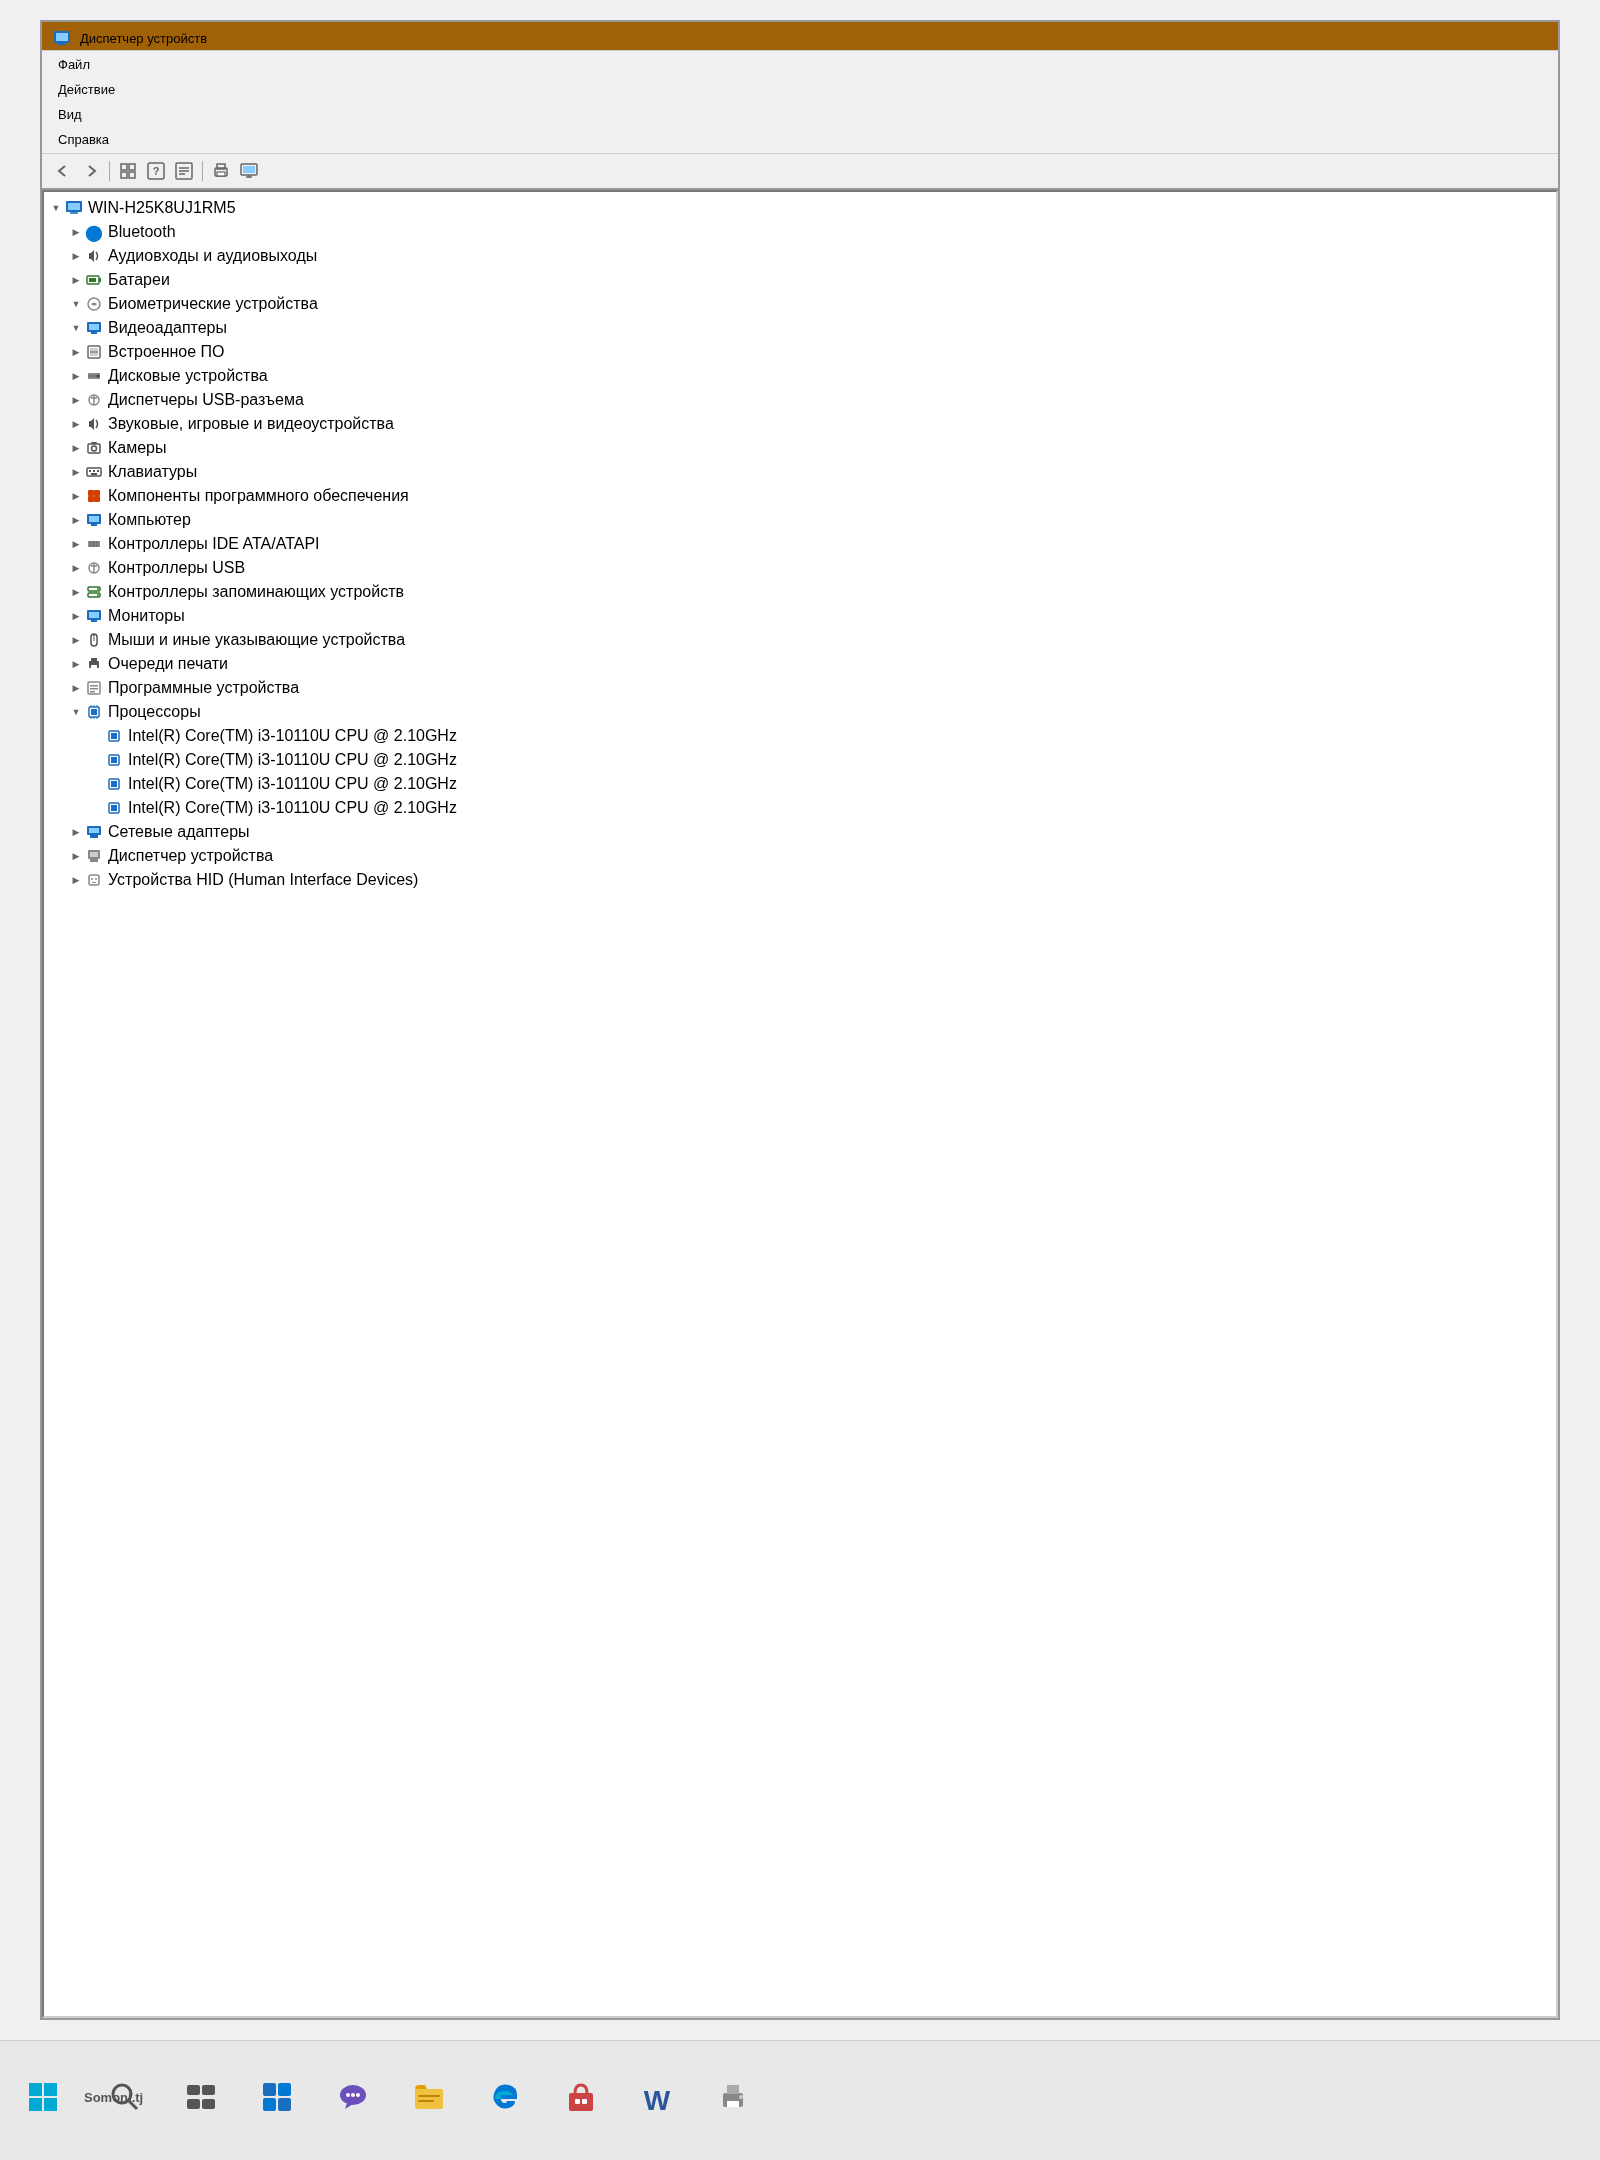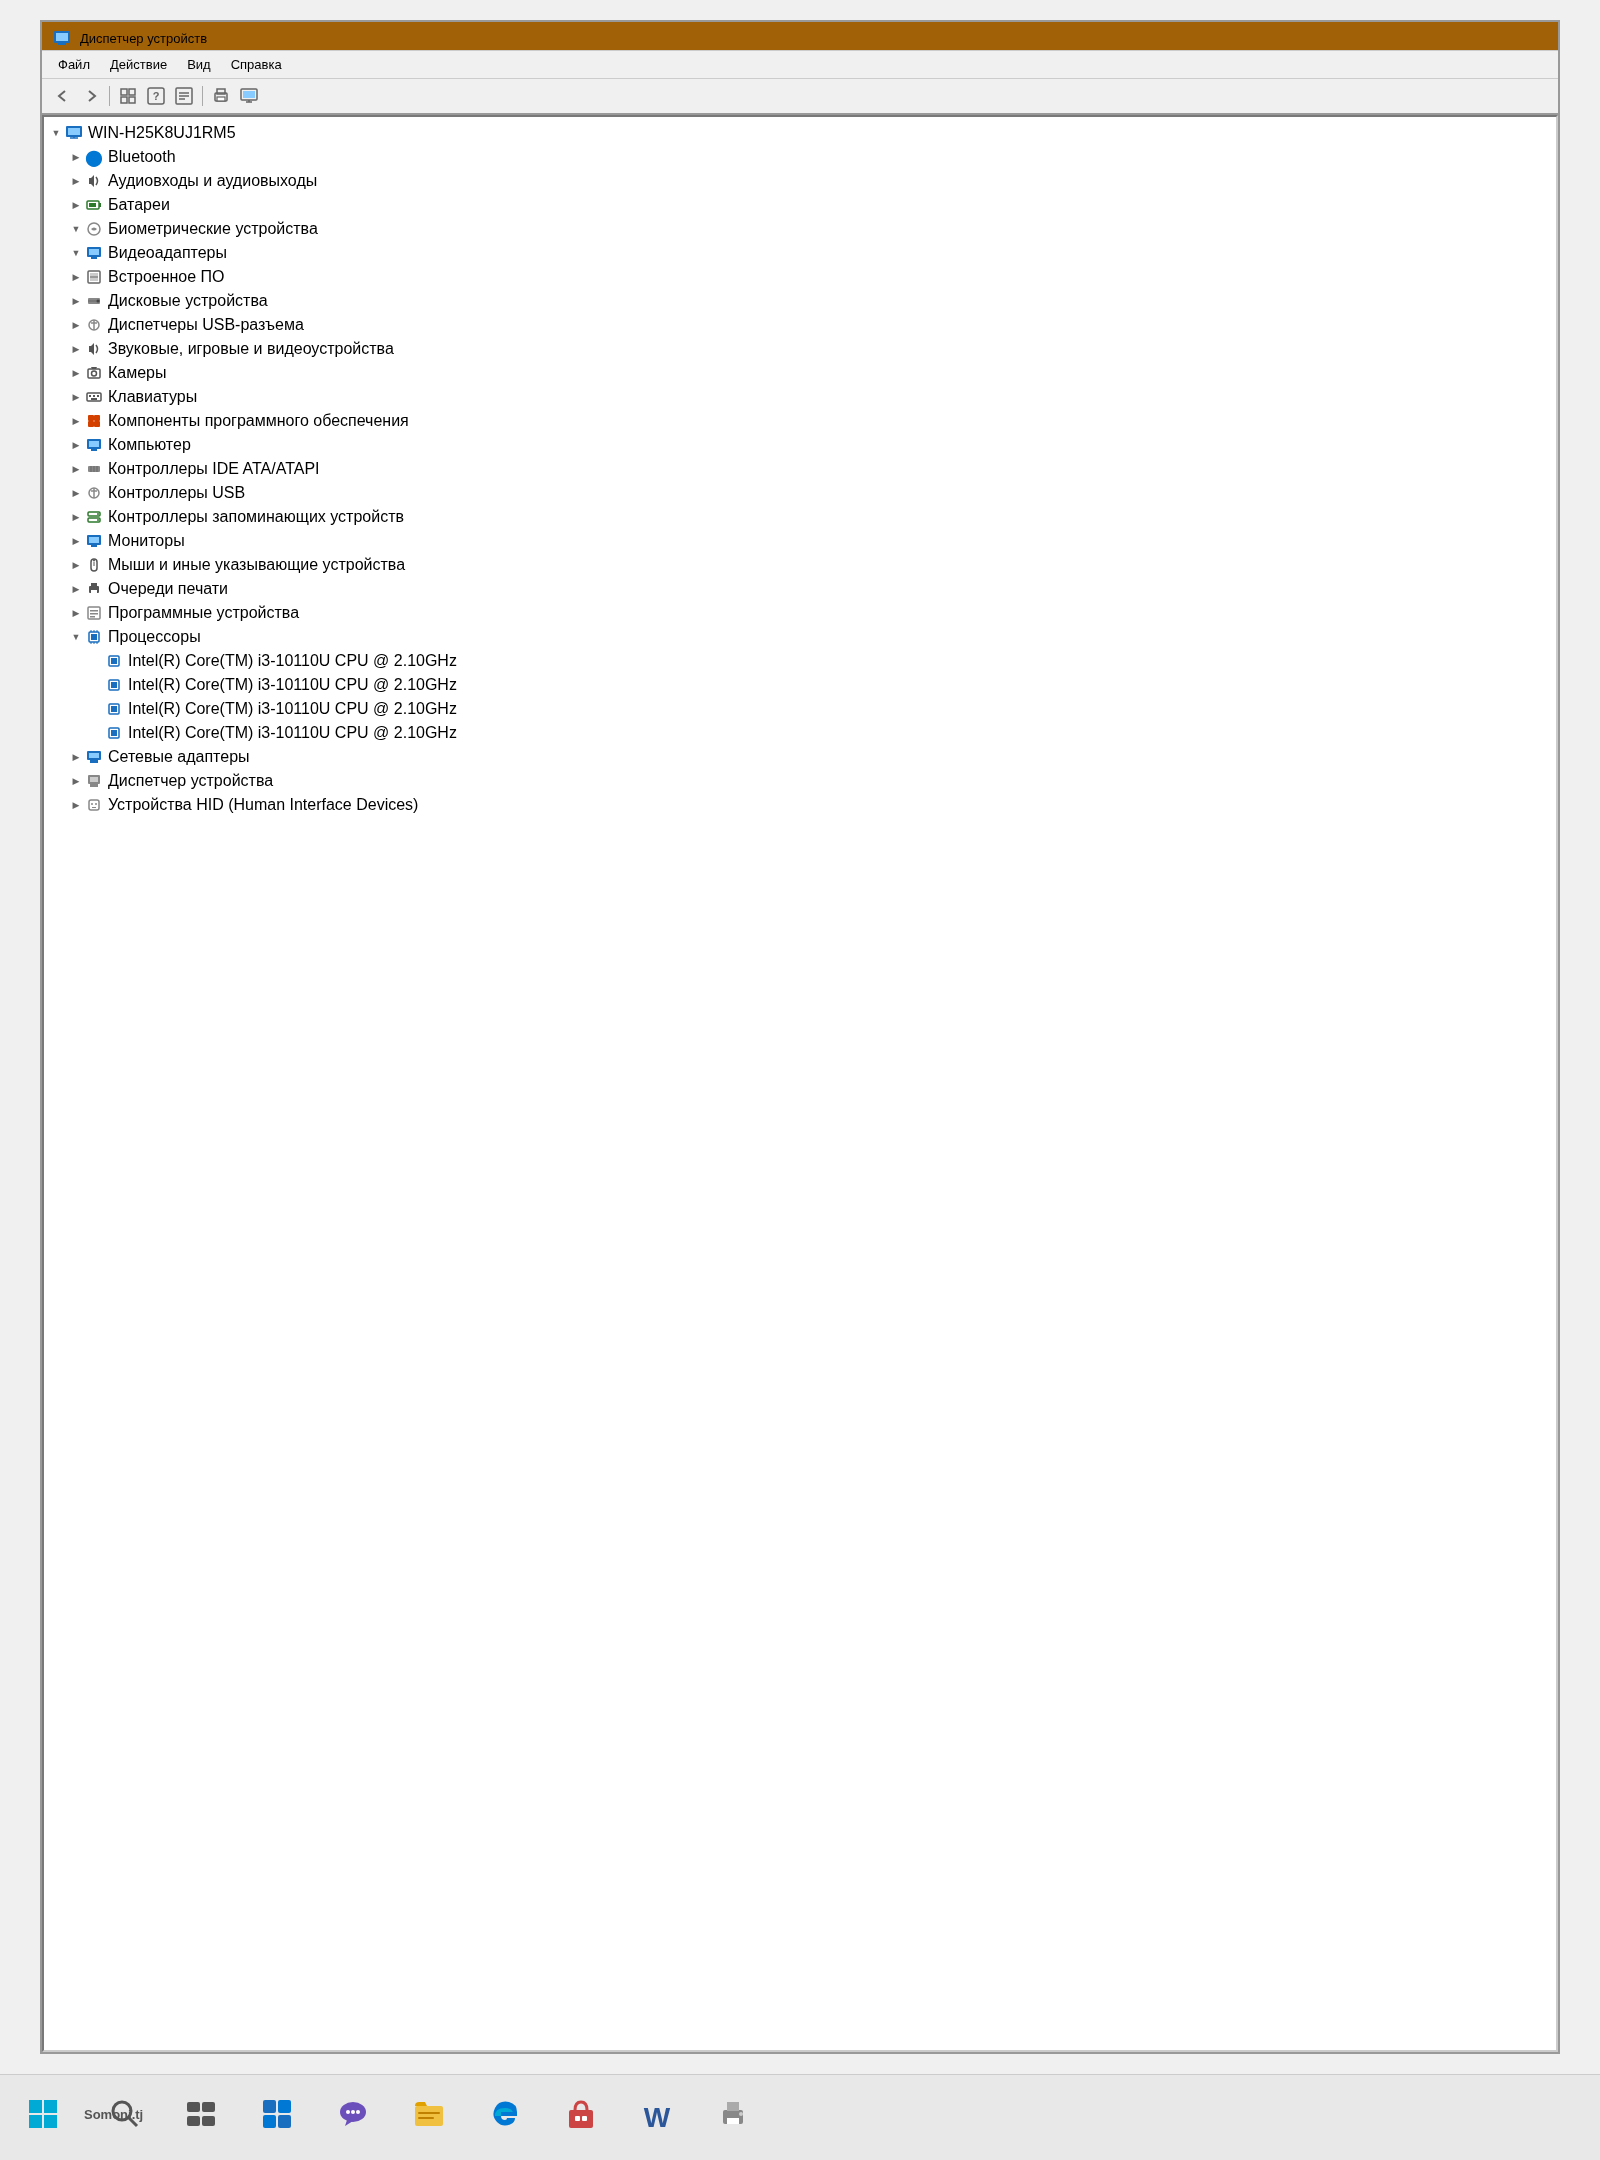--- a/index.html
+++ b/index.html
@@ -30,20 +30,21 @@
       color: #000;
     }
 
     
     .menu-bar {
       background: #f0f0f0;
       padding: 3px 8px;
       display: flex;
       gap: 4px;
       border-bottom: 1px solid #ccc;
+      flex-direction: column;
     }
     .menu-item {
       padding: 3px 8px;
       font-size: 13px;
       cursor: pointer;
       color: #000;
     }
 
     
     .toolbar {
@@ -133,21 +134,21 @@
 
     .tree-label {
       font-size: 16px;
       text-align: center;
     }
 
     
     .taskbar {
       background: #e8e8e8;
       border-top: 1px solid #ccc;
-      height: 86px;
+      height: 120px;
       display: flex;
       align-items: center;
       padding: 0 8px;
       gap: 6px;
       margin-top: auto;
     }
     .taskbar-btn {
       width: 70px;
       height: 80px;
       display: flex;

